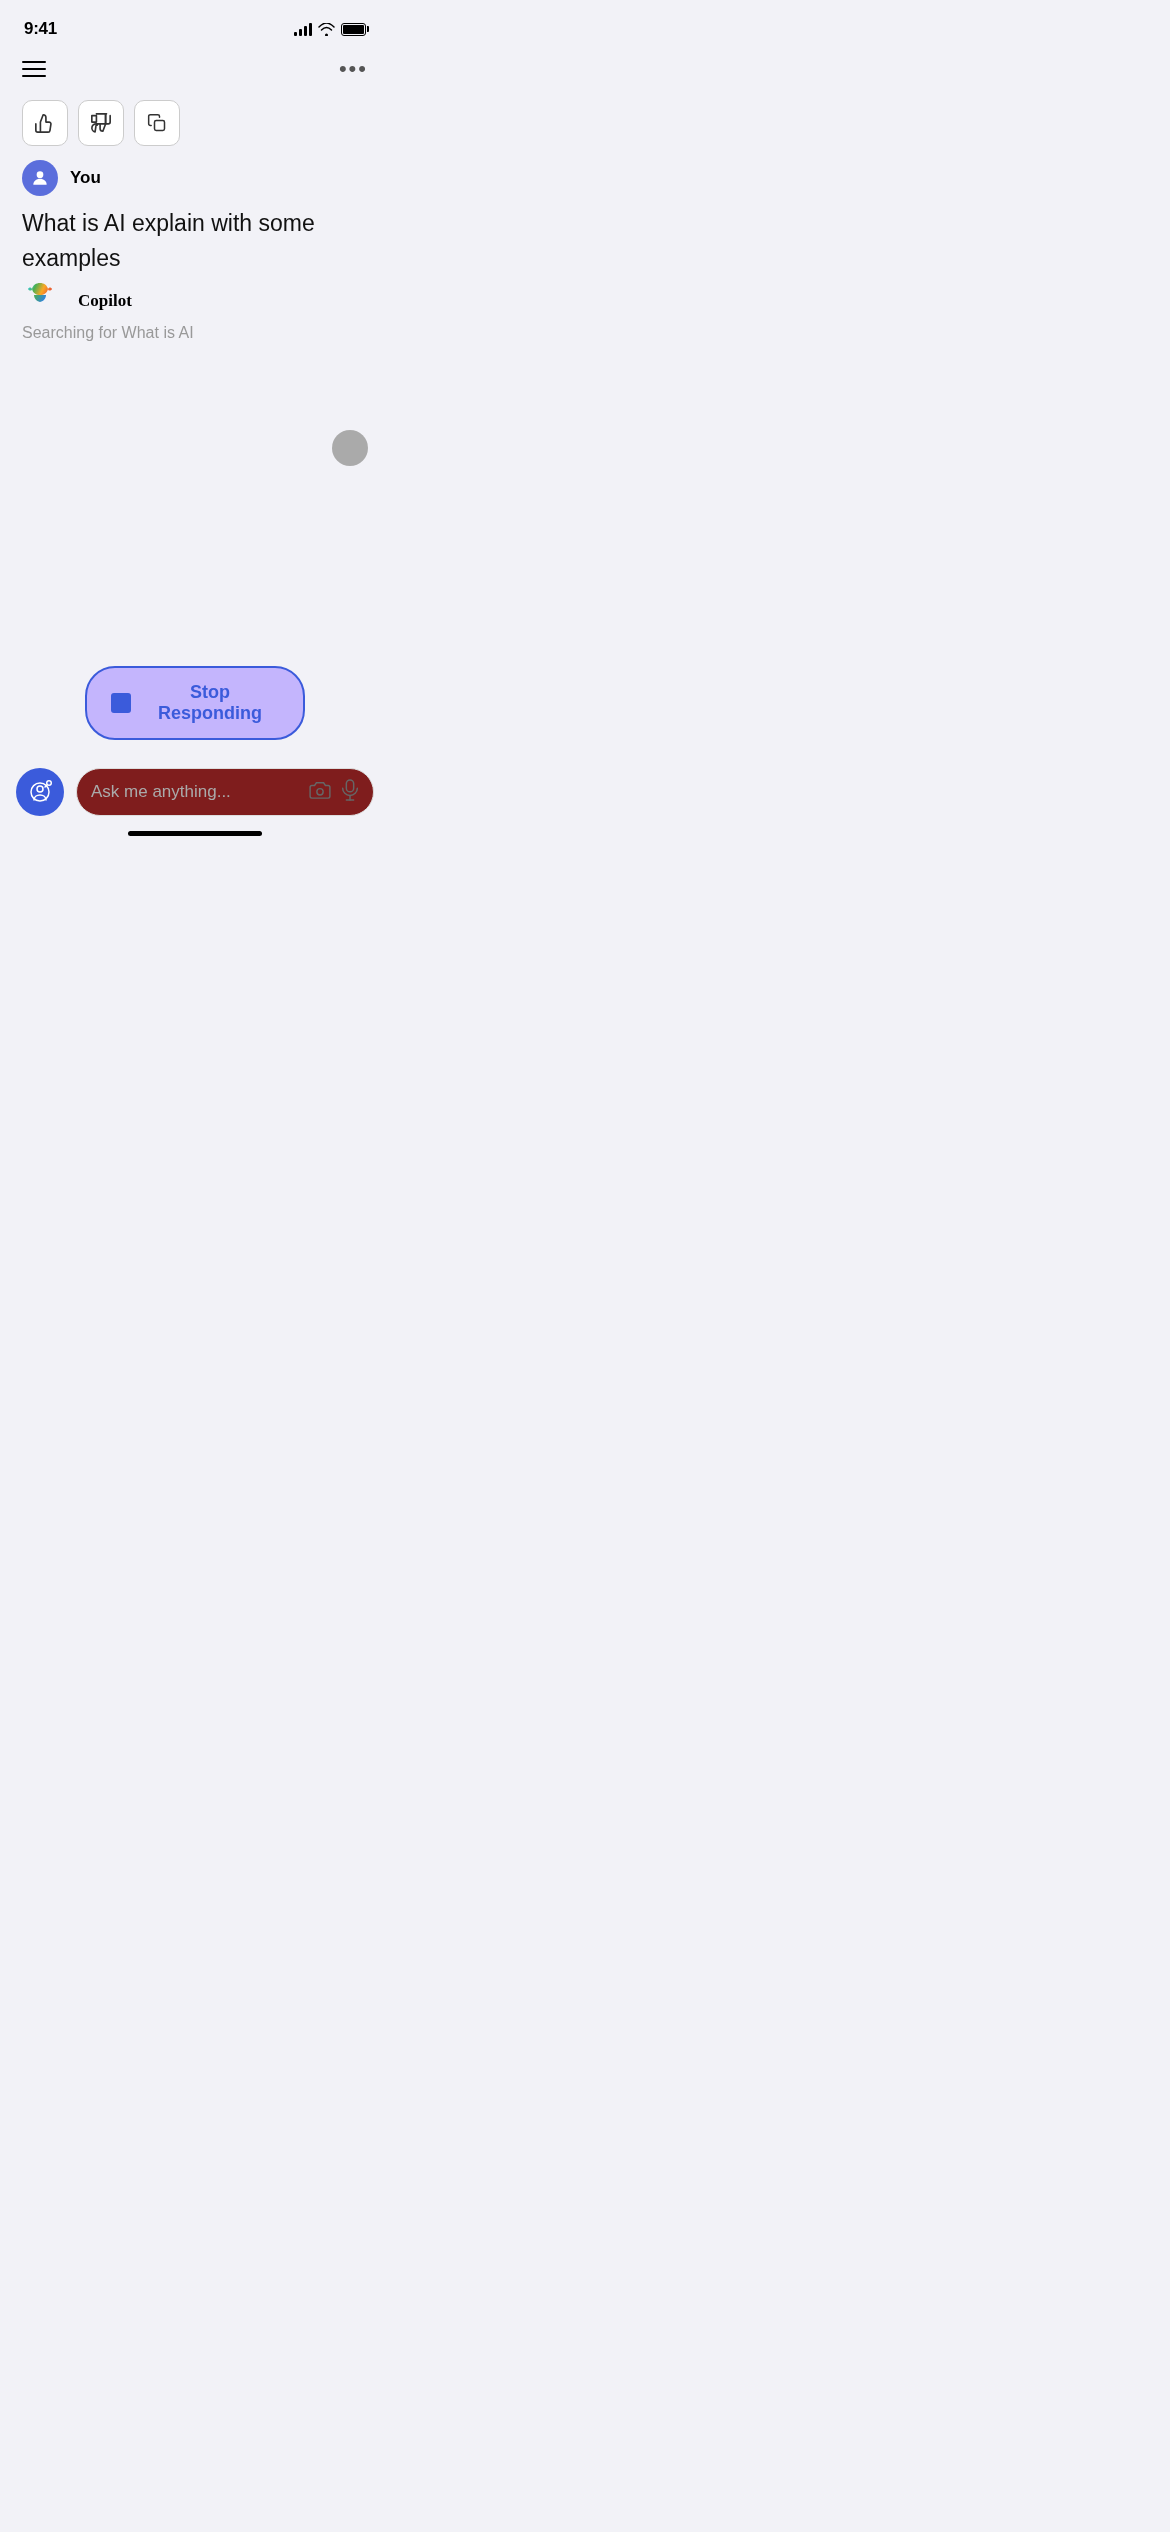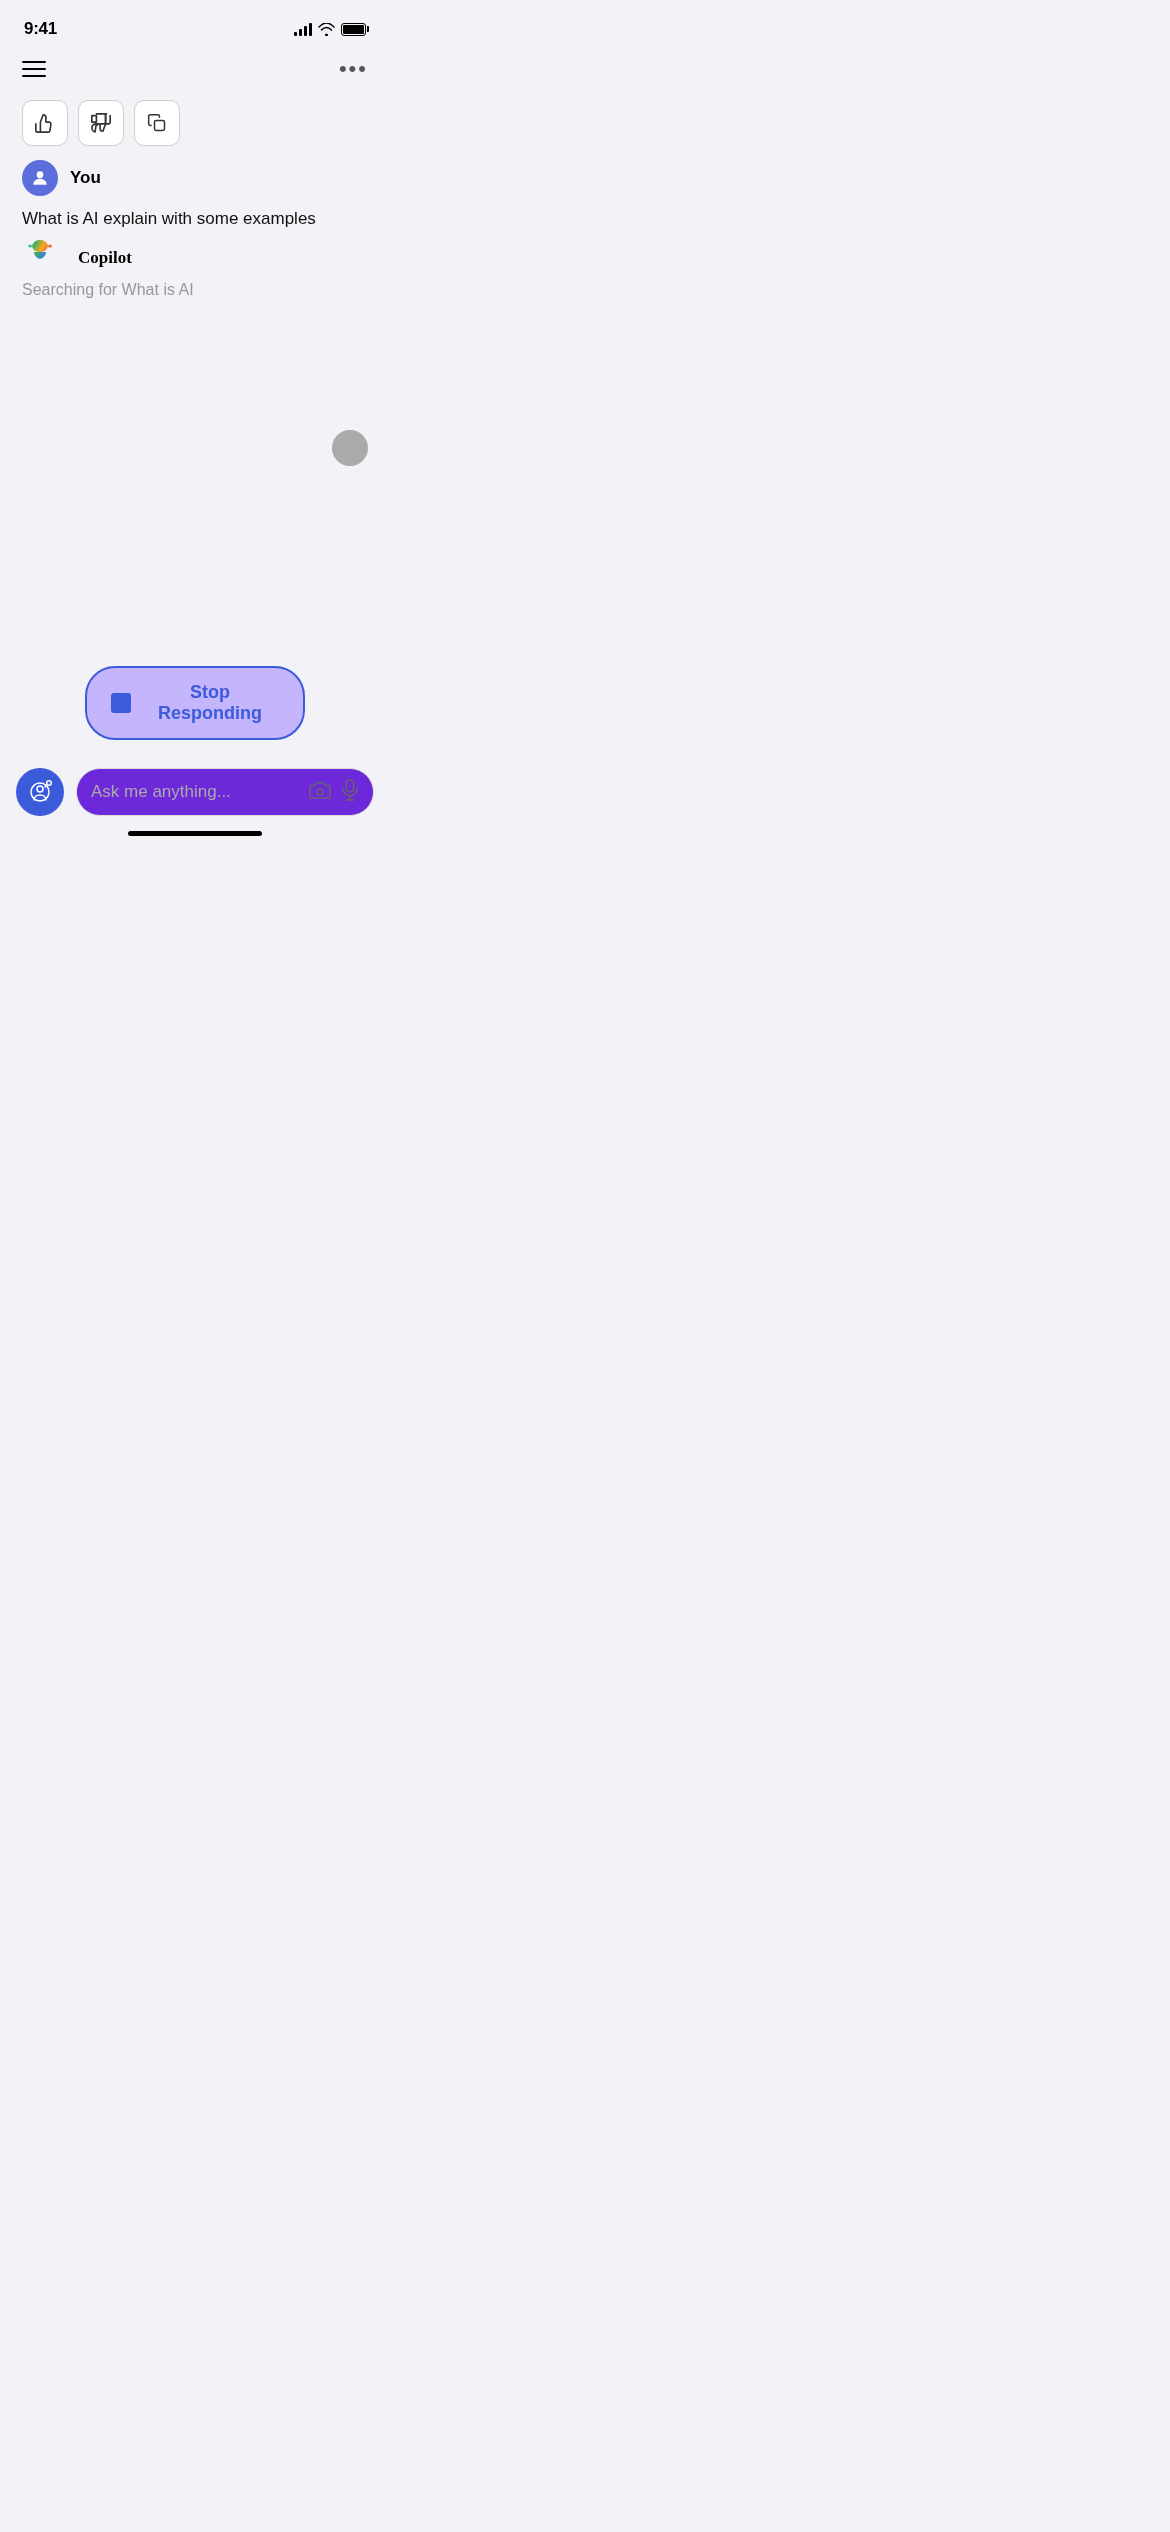--- a/index.html
+++ b/index.html
@@ -166,21 +166,21 @@
       height: 20px;
     }
 
     .user-name {
       font-size: 17px;
       font-weight: 700;
       color: #000;
     }
 
     .user-message {
-      font-size: 17px;
+      font-size: 23px;
       color: #111;
       line-height: 1.5;
       padding-left: 0;
     }
 
     
     .copilot-section {
       display: flex;
       flex-direction: column;
     }
@@ -280,21 +280,21 @@
       justify-content: center;
       flex-shrink: 0;
       cursor: pointer;
     }
 
     .input-field {
       flex: 1;
       height: 48px;
       border-radius: 28px;
       border: 1px solid #ddd;
-      background: #6d28d9;
+      background: #7f1d1d;
       display: flex;
       align-items: center;
       padding: 0 14px;
       gap: 10px;
     }
 
     .input-placeholder {
       flex: 1;
       font-size: 17px;
       color: #aaa;

